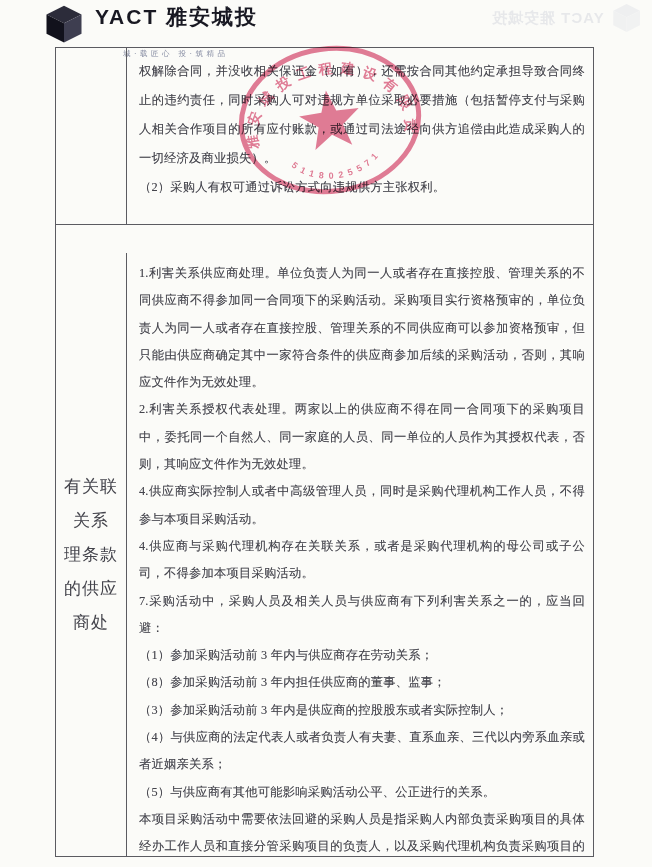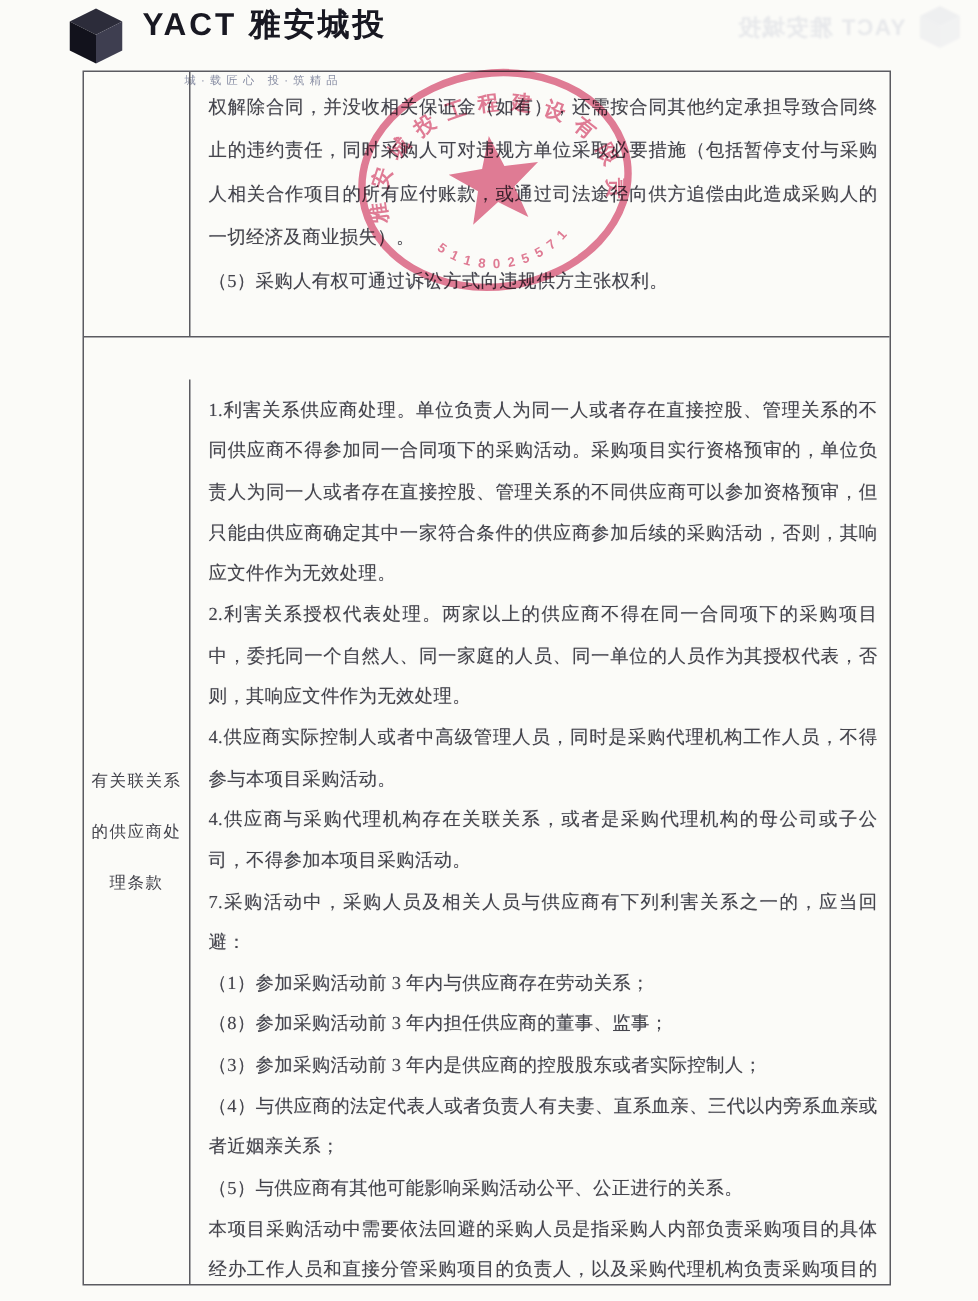--- a/index.html
+++ b/index.html
@@ -32,21 +32,21 @@
   .doc-table{
     position:absolute;left:55px;top:47px;width:537px;height:808px;
     border:1px solid #5b5b61;display:flex;flex-direction:column;background:transparent;gap:28px;
   }
   .trow{display:flex;min-height:0;}
   .trow1{height:176px;border-bottom:1px solid #5b5b61;}
   .trow2{flex:1;}
   .cell-label{
     width:70px;flex:0 0 70px;border-right:1px solid #5b5b61;
     display:flex;align-items:center;justify-content:center;text-align:center;
-    font-size:11px;line-height:34px;letter-spacing:1px;color:#43434b;
+    font-size:17px;line-height:34px;letter-spacing:1px;color:#43434b;
   }
   .cell-body{
     flex:1;padding:7px 8px 0 12px;font-size:12.3px;letter-spacing:0.2px;
     text-align:justify;overflow:hidden;color:#45454d;
     text-shadow:0 0 0.5px rgba(80,80,92,0.45);
   }
   .trow1 .cell-body{line-height:29px;padding-top:9px;}
   .trow2 .cell-body{line-height:27.3px;}
   .cell-body p{margin:0;}
   
@@ -79,30 +79,30 @@
   </svg>
   <span class="gbrand">YACT 雅安城投</span>
 </div>
 
 <div class="doc-table">
 
   <div class="trow trow1">
     <div class="cell-label"></div>
     <div class="cell-body">
       <p>权解除合同，并没收相关保证金（如有），还需按合同其他约定承担导致合同终止的违约责任，同时采购人可对违规方单位采取必要措施（包括暂停支付与采购人相关合作项目的所有应付账款，或通过司法途径向供方追偿由此造成采购人的一切经济及商业损失）。</p>
-      <p>（5）采购人有权可通过诉讼方式向违规供方主张权利。</p>
+      <p>（2）采购人有权可通过诉讼方式向违规供方主张权利。</p>
     </div>
   </div>
 
   <div class="trow trow2">
     <div class="cell-label">
       <div>
         <div>有关联关系</div>
+        <div>理条款</div>
         <div>的供应商处</div>
-        <div>理条款</div>
       </div>
     </div>
     <div class="cell-body">
       <p>1.利害关系供应商处理。单位负责人为同一人或者存在直接控股、管理关系的不同供应商不得参加同一合同项下的采购活动。采购项目实行资格预审的，单位负责人为同一人或者存在直接控股、管理关系的不同供应商可以参加资格预审，但只能由供应商确定其中一家符合条件的供应商参加后续的采购活动，否则，其响应文件作为无效处理。</p>
       <p>2.利害关系授权代表处理。两家以上的供应商不得在同一合同项下的采购项目中，委托同一个自然人、同一家庭的人员、同一单位的人员作为其授权代表，否则，其响应文件作为无效处理。</p>
       <p>4.供应商实际控制人或者中高级管理人员，同时是采购代理机构工作人员，不得参与本项目采购活动。</p>
       <p>4.供应商与采购代理机构存在关联关系，或者是采购代理机构的母公司或子公司，不得参加本项目采购活动。</p>
       <p>7.采购活动中，采购人员及相关人员与供应商有下列利害关系之一的，应当回避：</p>
       <p>（1）参加采购活动前 3 年内与供应商存在劳动关系；</p>
       <p>（8）参加采购活动前 3 年内担任供应商的董事、监事；</p>

